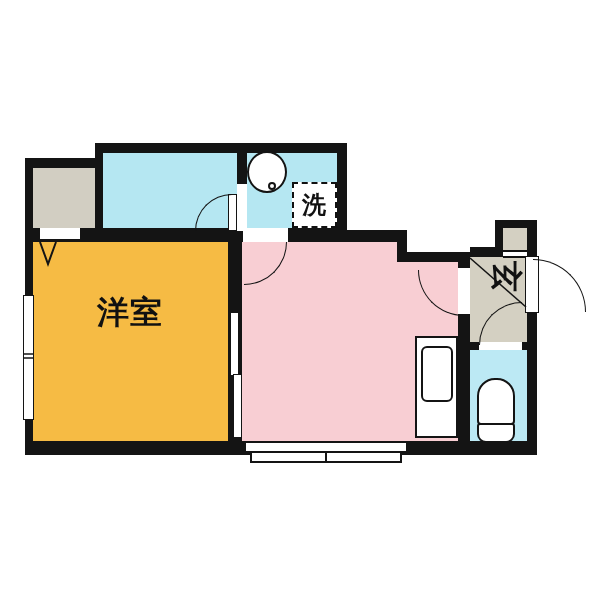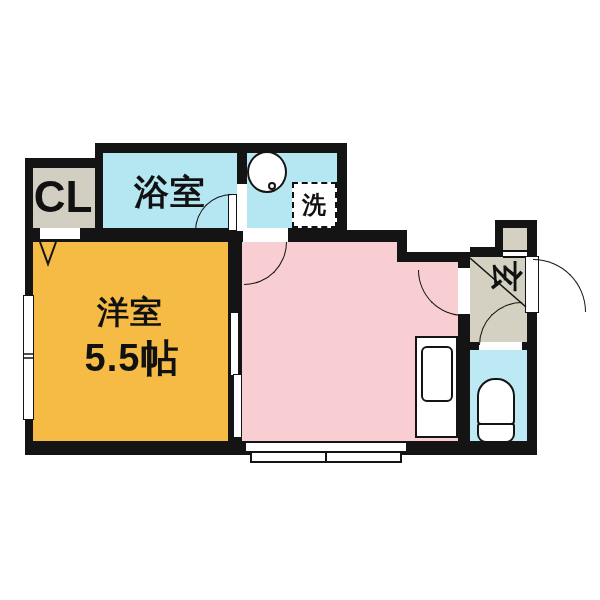--- a/index.html
+++ b/index.html
@@ -107,19 +107,16 @@
   <div class="fixture" style="left:477px;top:423px;width:38px;height:20px;border-radius:3px 3px 9px 9px;"></div>
 
   <svg class="overlay" width="600" height="600" viewBox="0 0 600 600">
     <line x1="470" y1="258" x2="526" y2="307" stroke="#141414" stroke-width="1.5"></line>
     <polyline points="40,242 48,264 56,242" fill="none" stroke="#141414" stroke-width="2"></polyline>
     <line x1="23" y1="354" x2="34" y2="354" stroke="#141414" stroke-width="1.5"></line>
     <line x1="23" y1="358" x2="34" y2="358" stroke="#141414" stroke-width="1.5"></line>
     <line x1="326" y1="451" x2="326" y2="463" stroke="#141414" stroke-width="2"></line>
   </svg>
 
-  <div class="rlabel" style="left:63px;top:197px;font-size:44px;font-weight:600;letter-spacing:0;">CL</div>
-  <div class="rlabel" style="left:170px;top:191px;font-size:35px;">浴室</div>
   <div class="rlabel" style="left:130px;top:312px;font-size:32px;">洋室</div>
-  <div class="rlabel" style="left:132px;top:358px;font-size:38px;">5.5帖</div>
   <div class="rlabel rot90" style="left:506px;top:277px;font-size:31px;">玄</div>
 
 </div>
 
 </body></html>

